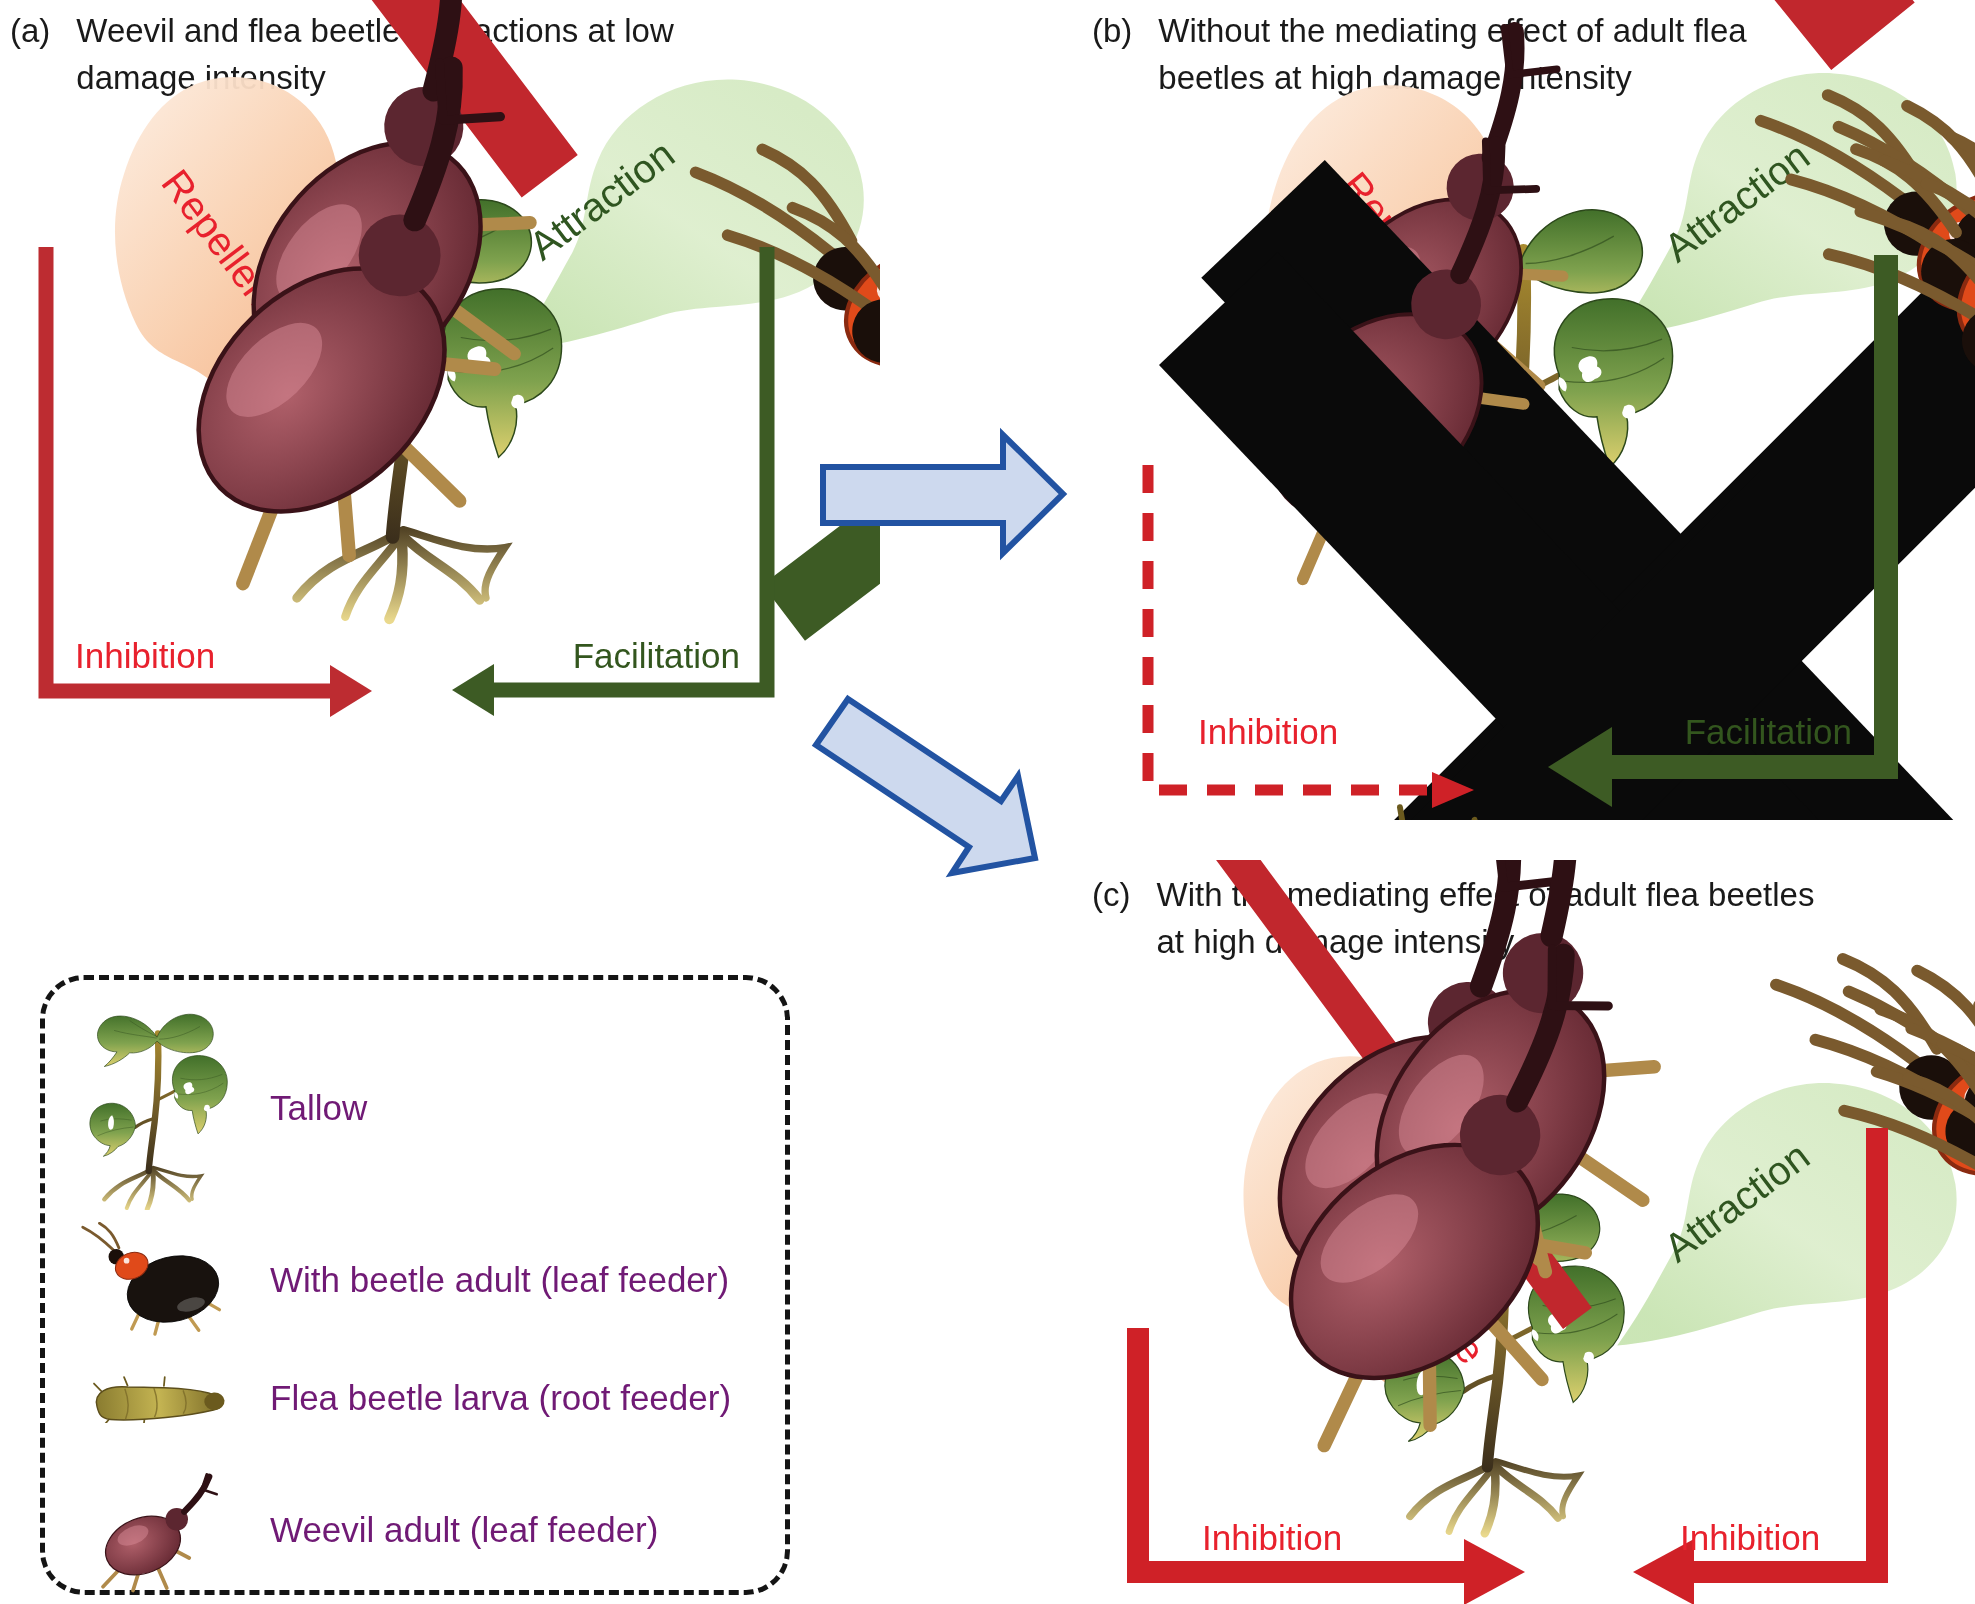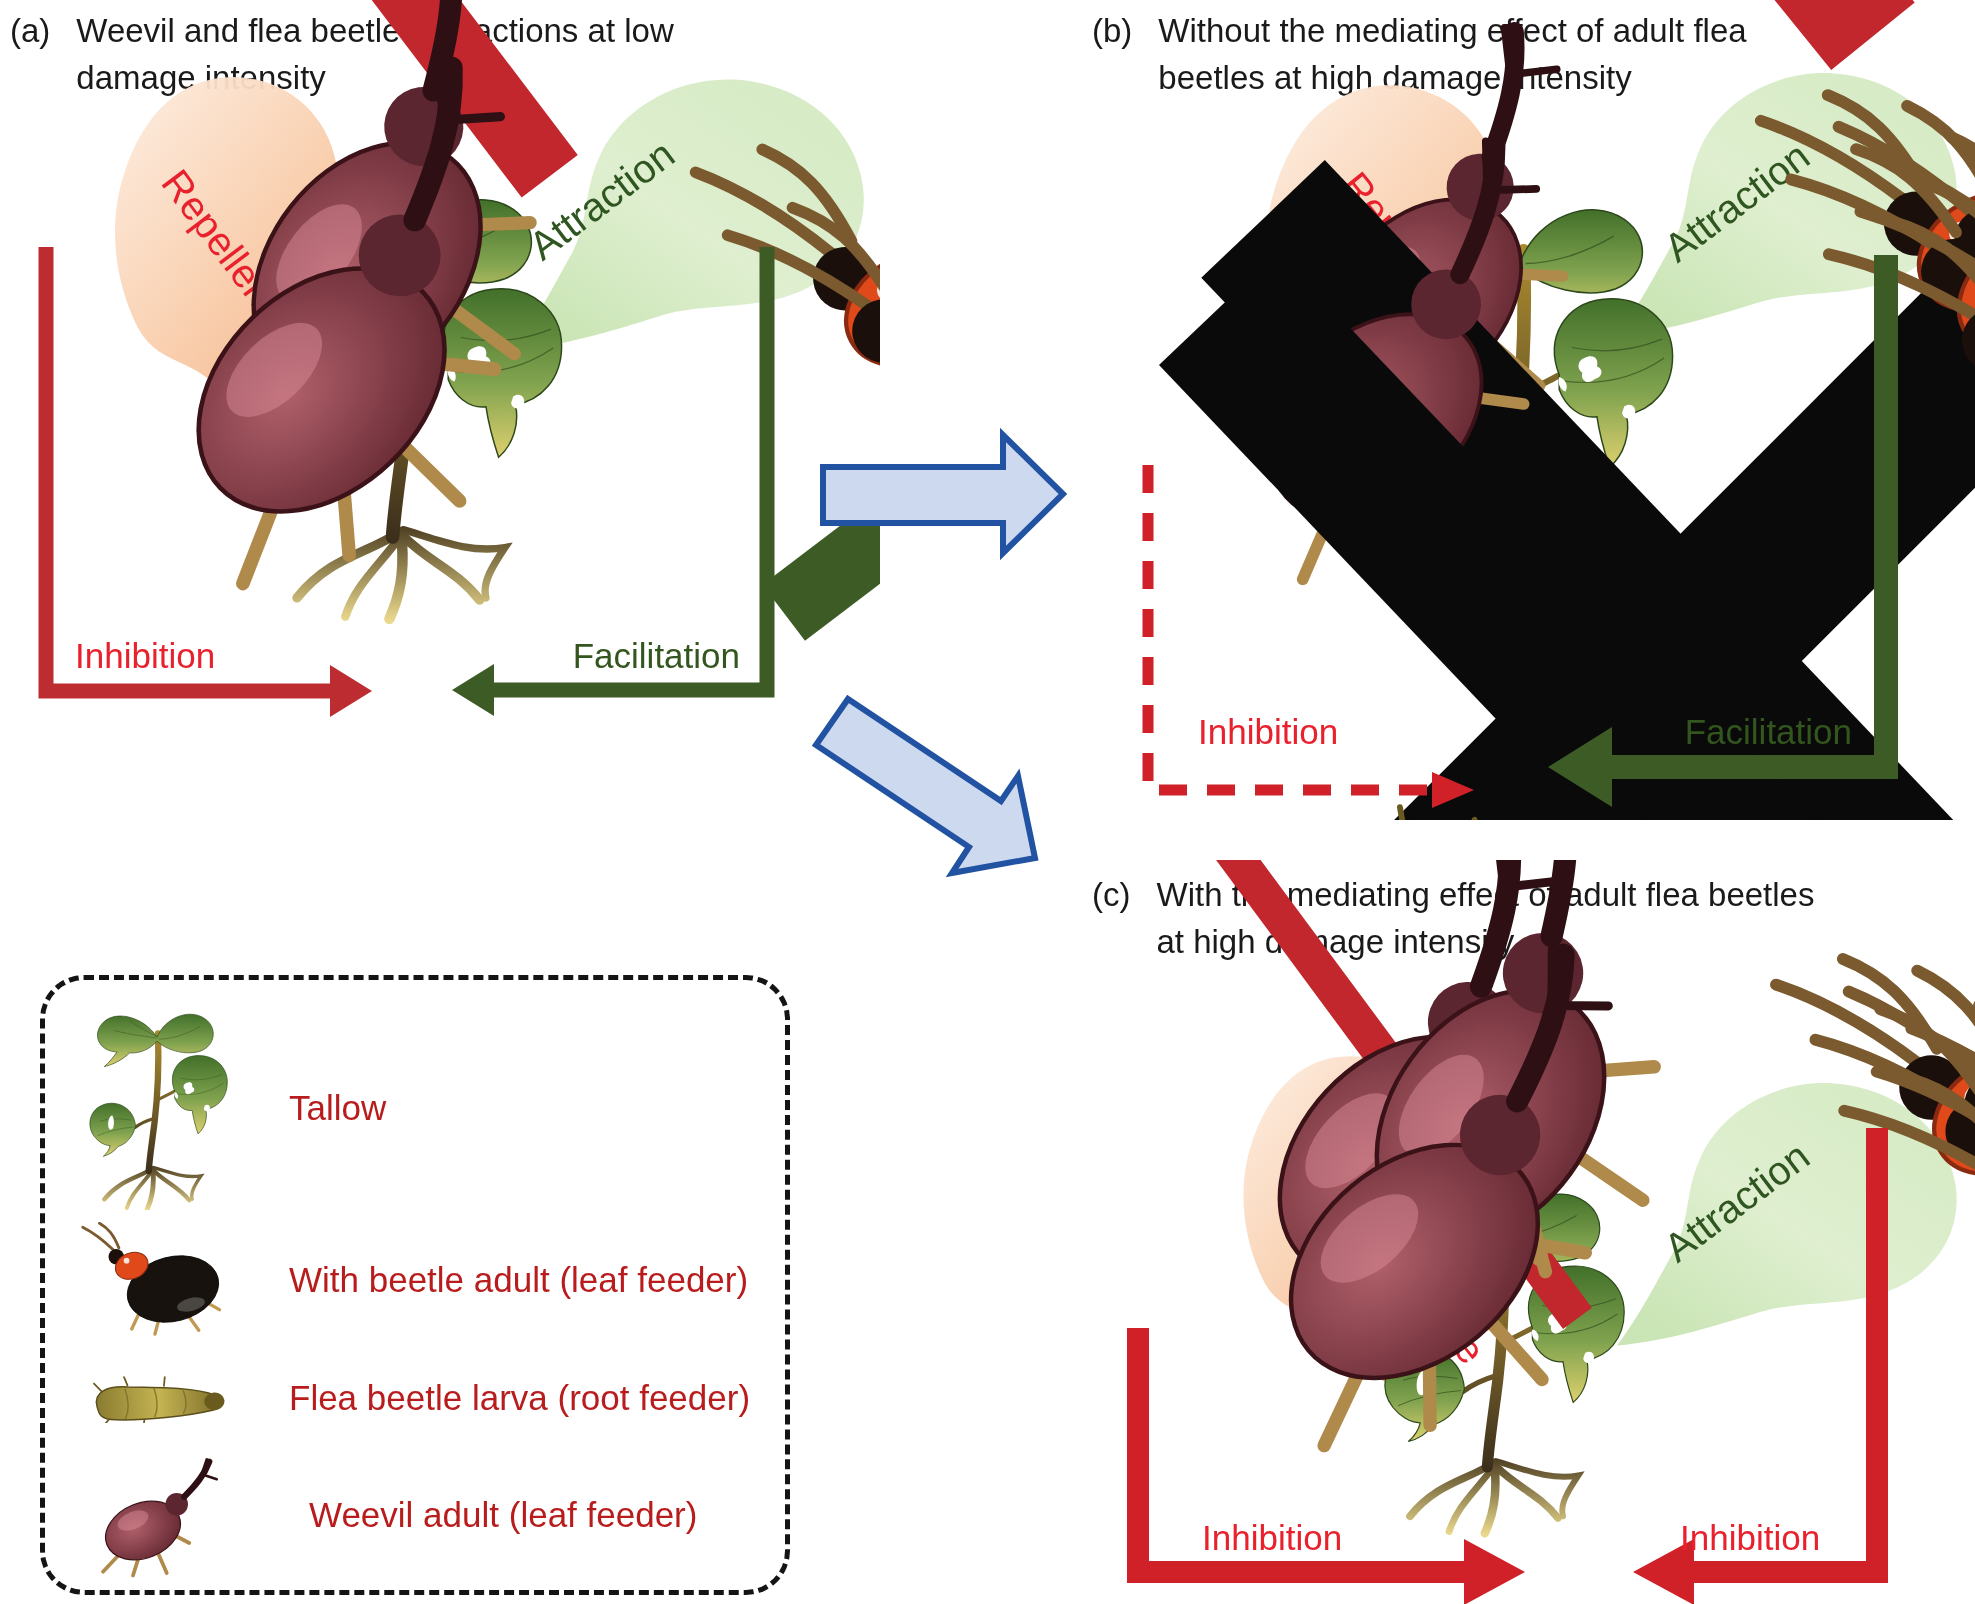--- a/index.html
+++ b/index.html
@@ -8,21 +8,21 @@
   .panel-title{position:absolute;display:flex;gap:26px;color:#1a1a1a;font-size:33px;line-height:1.42;}
   .panel-title .plabel{flex:0 0 auto;}
   .panel-title .tlines{display:block;}
   svg text{font-family:"Liberation Sans",sans-serif;}
   .abs{position:absolute;}
   
   .legend-box{position:absolute;left:40px;top:975px;width:750px;height:620px;box-sizing:border-box;
               border:5px dashed #141414;border-radius:44px;}
   .legend-row{position:absolute;left:0;width:100%;display:flex;align-items:center;}
   .legend-icon{flex:0 0 225px;display:flex;justify-content:center;align-items:center;}
-  .legend-label{color:#b91c1c;font-size:35px;margin-left:19px;}
+  .legend-label{color:#701a75;font-size:35px;}
 </style>
 </head>
 <body>
 
 <div class="canvas">
 
   <svg width="0" height="0" style="position:absolute" aria-hidden="true">
     <defs>
       <linearGradient id="leafG" x1="0" y1="0" x2="0" y2="1">
         <stop offset="0" stop-color="#42702a"></stop>
@@ -314,21 +314,21 @@
       <span class="legend-label">With beetle adult (leaf feeder)</span>
     </div>
     <div class="legend-row" style="top:370px;height:95px;">
       <span class="legend-icon">
         <svg width="145" height="50" viewBox="0 0 100 34">
             <use href="#sym-larva" transform="rotate(-4 50 17)"></use>
           </svg>
       </span>
       <span class="legend-label">Flea beetle larva (root feeder)</span>
     </div>
-    <div class="legend-row" style="top:465px;height:140px;gap:20px;">
+    <div class="legend-row" style="top:480px;height:140px;">
       <span class="legend-icon">
         <svg width="150" height="125" viewBox="0 0 120 100">
             <use href="#sym-weevil"></use>
           </svg>
       </span>
       <span class="legend-label">Weevil adult (leaf feeder)</span>
     </div>
   </div>
 
 </div>

